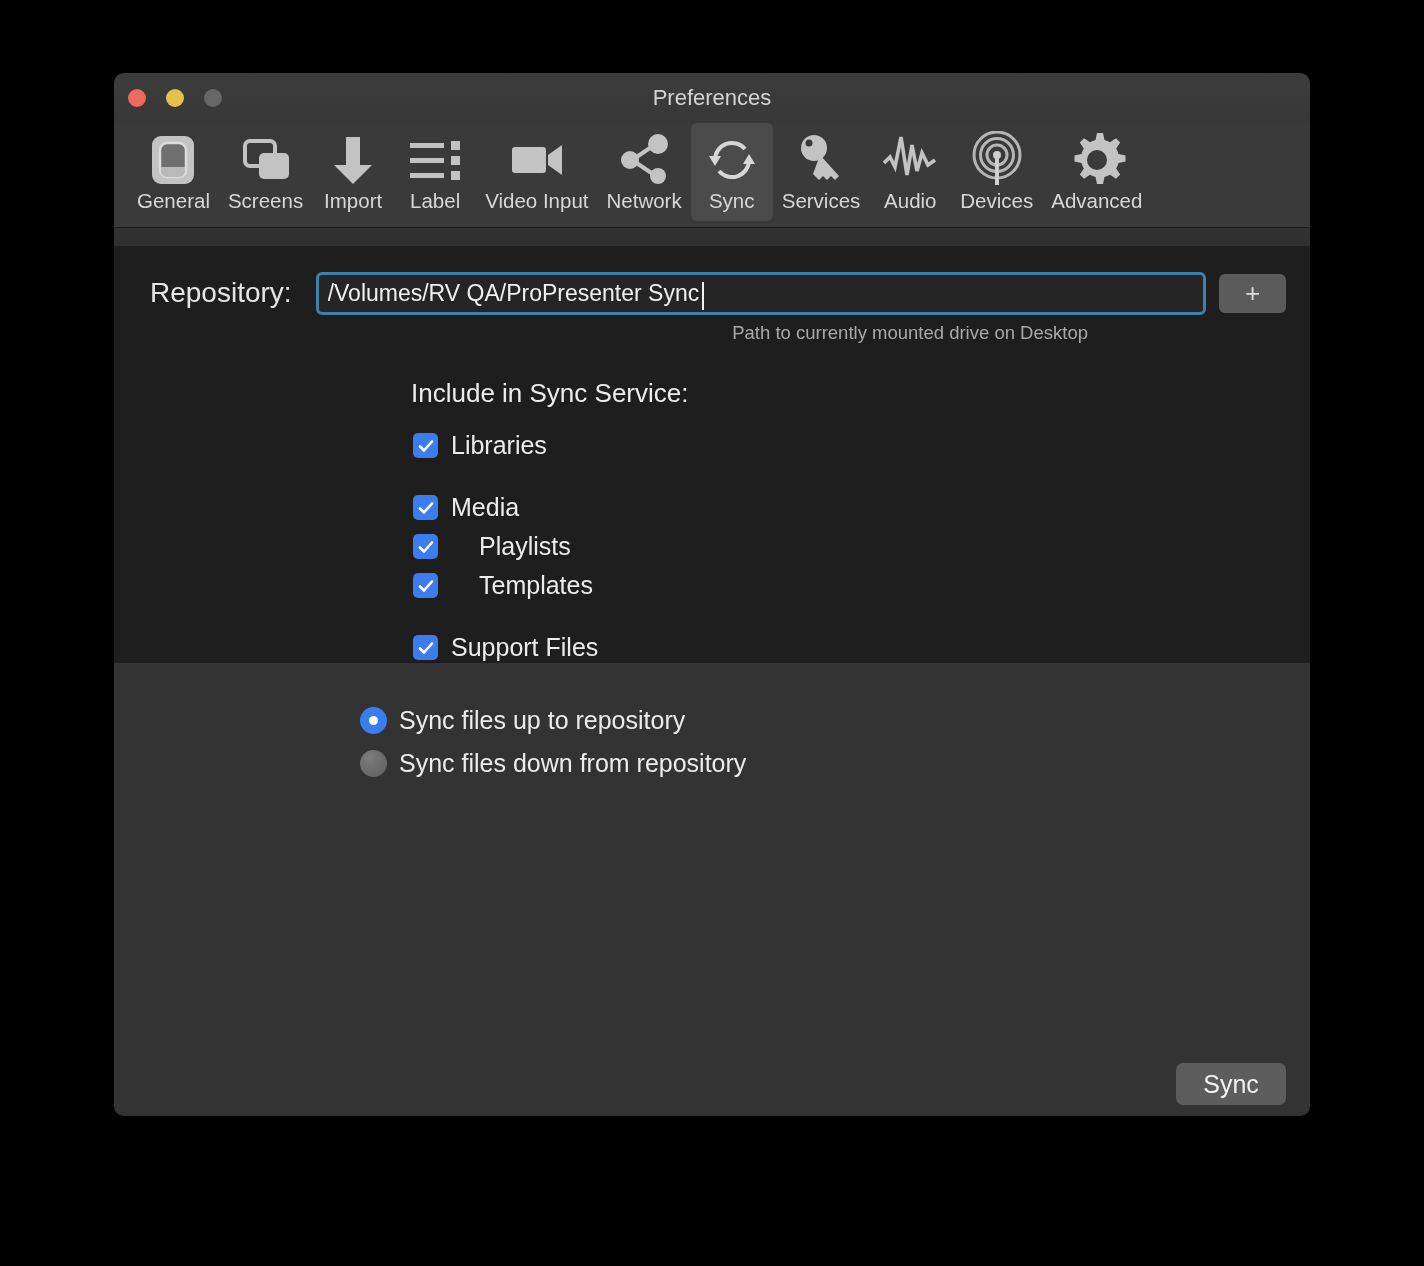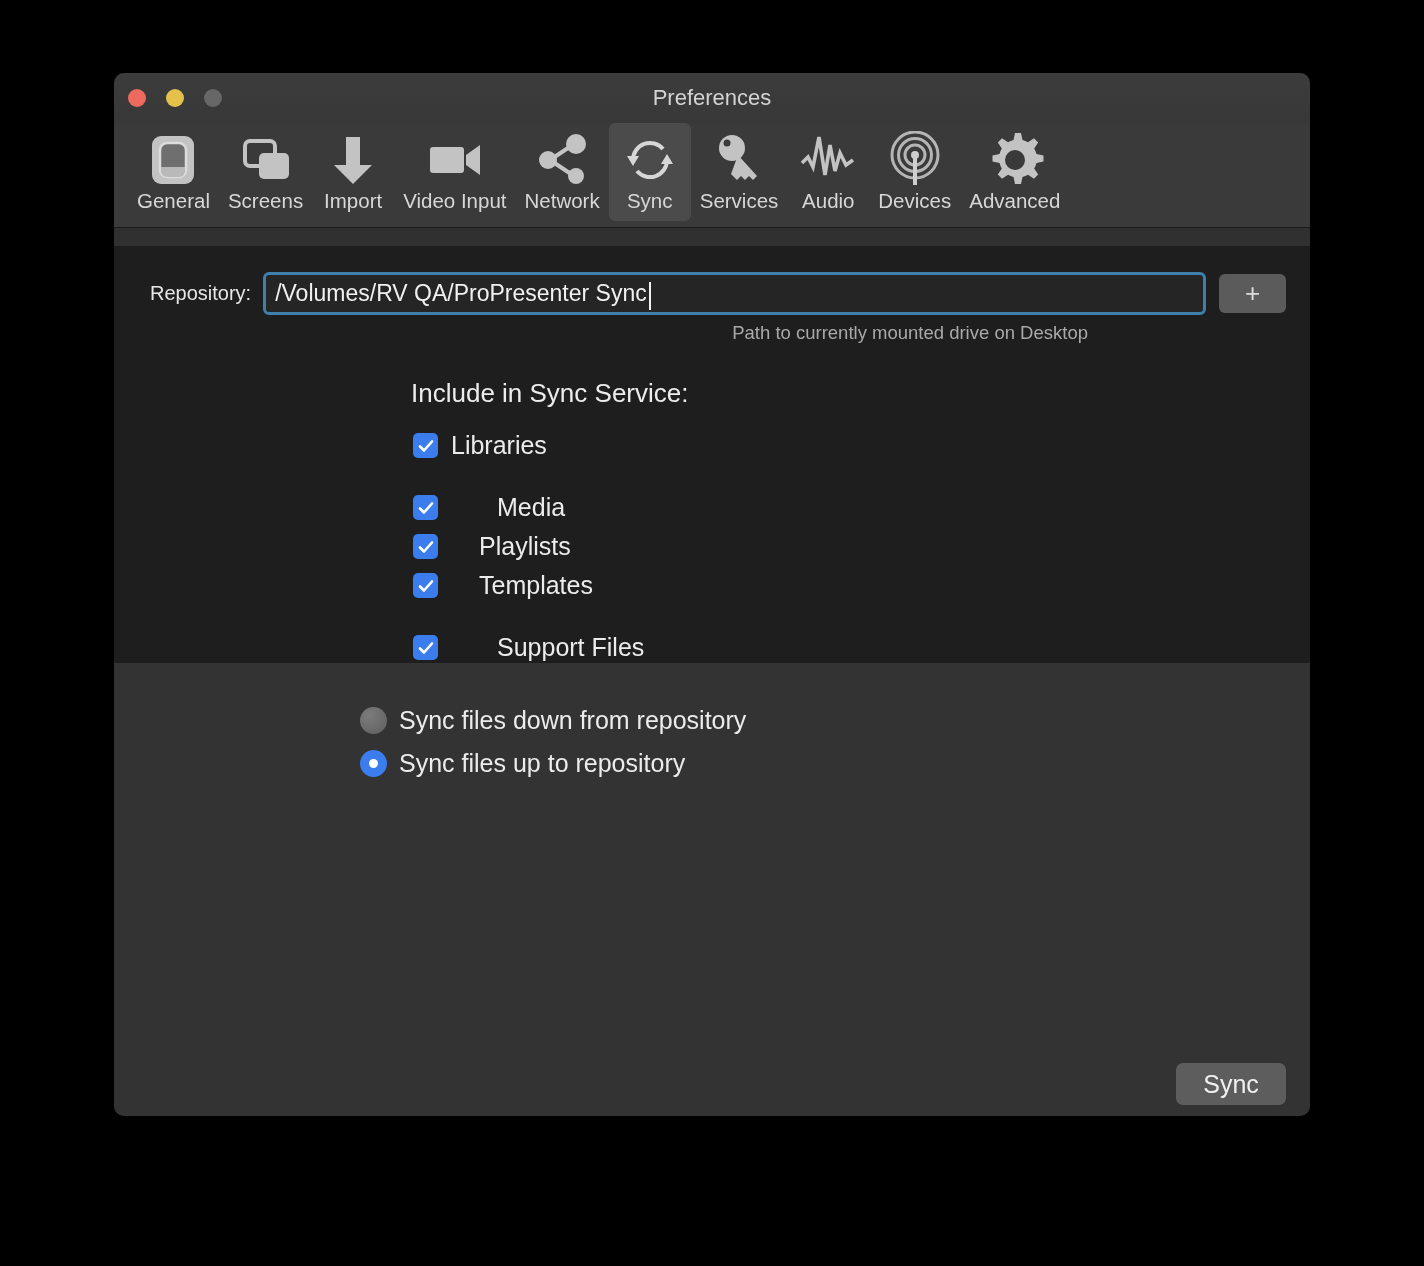--- a/index.html
+++ b/index.html
@@ -89,22 +89,22 @@
 
   
   .repo-row {
     display: flex;
     align-items: center;
     padding-left: 36px;
     padding-right: 24px;
   }
   .repo-label {
     color: #e6e6e6;
-    font-size: 20px;
-    margin-right: 12px;
+    font-size: 28px;
+    margin-right: 24px;
     white-space: nowrap;
   }
   .repo-field-wrap {
     flex: 1;
     border: 3px solid #3f7fab;
     border-radius: 6px;
     background: #252525;
     height: 43px;
     display: flex;
     align-items: center;
@@ -151,21 +151,21 @@
     color: #ececec;
     font-size: 26px;
     margin: 34px 0 0 297px;
   }
   .check-list { margin-left: 299px; margin-top: 22px; }
   .check-row {
     display: flex;
     align-items: center;
     height: 30px;
   }
-  .check-row.gap-lg { margin-top: 32px; gap: 46px; }
+  .check-row.gap-lg { margin-top: 32px; }
   .check-row.gap-sm { margin-top: 9px; gap: 28px; }
 
   .cb {
     width: 25px; height: 25px;
     border-radius: 5px;
     background: #3b7ded;
     display: flex; align-items: center; justify-content: center;
     flex: 0 0 auto;
   }
   .cb svg { display: block; }
@@ -262,20 +262,33 @@
 
       <div class="tb-item">
         <div class="tb-icon">
           <svg width="58" height="58" viewBox="0 0 58 58">
             <path d="M22 6 h14 v28 h12 L29 53 L10 34 h12 z" fill="#c3c3c3"></path>
           </svg>
         </div>
         <div class="tb-label">Import</div>
       </div>
 
+      <div class="tb-item">
+        <div class="tb-icon">
+          <svg width="58" height="58" viewBox="0 0 58 58">
+            <rect x="4" y="12" width="34" height="5" fill="#c3c3c3"></rect>
+            <rect x="4" y="27" width="34" height="5" fill="#c3c3c3"></rect>
+            <rect x="4" y="42" width="34" height="5" fill="#c3c3c3"></rect>
+            <rect x="45" y="10" width="9" height="9" fill="#c3c3c3"></rect>
+            <rect x="45" y="25" width="9" height="9" fill="#c3c3c3"></rect>
+            <rect x="45" y="40" width="9" height="9" fill="#c3c3c3"></rect>
+          </svg>
+        </div>
+        <div class="tb-label">Label</div>
+      </div>
 
       <div class="tb-item">
         <div class="tb-icon">
           <svg width="58" height="58" viewBox="0 0 58 58">
             <rect x="4" y="16" width="34" height="26" rx="3" fill="#c3c3c3"></rect>
             <path d="M40 24 L54 14 v30 L40 34 z" fill="#c3c3c3"></path>
           </svg>
         </div>
         <div class="tb-label">Video Input</div>
       </div>
@@ -416,31 +429,31 @@
             <span class="check-label">Support Files</span>
           </div>
 
         </div>
       </div>
 
       <div class="content-bottom">
         <div class="radio-list">
 
           <div class="radio-row">
-            <span class="radio off"></span>
-            <span class="radio-label">Sync files down from repository</span>
-          </div>
-
-          <div class="radio-row">
             <span class="radio on">
                 <span class="dot"></span>
               </span>
             <span class="radio-label">Sync files up to repository</span>
           </div>
 
+          <div class="radio-row">
+            <span class="radio off"></span>
+            <span class="radio-label">Sync files down from repository</span>
+          </div>
+
 
         </div>
 
         <button class="sync-btn">Sync</button>
       </div>
 
     </div>
   </div>
 </div>
 

